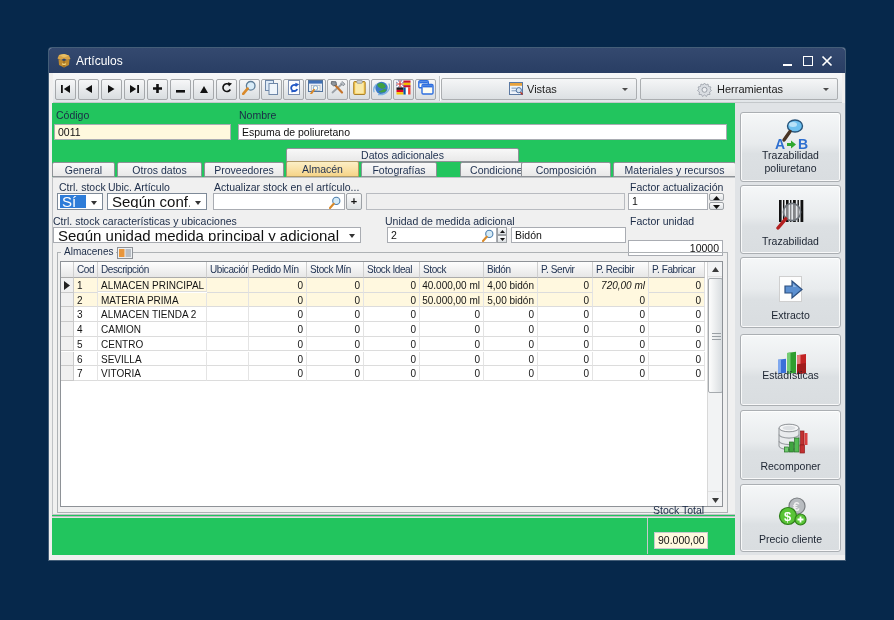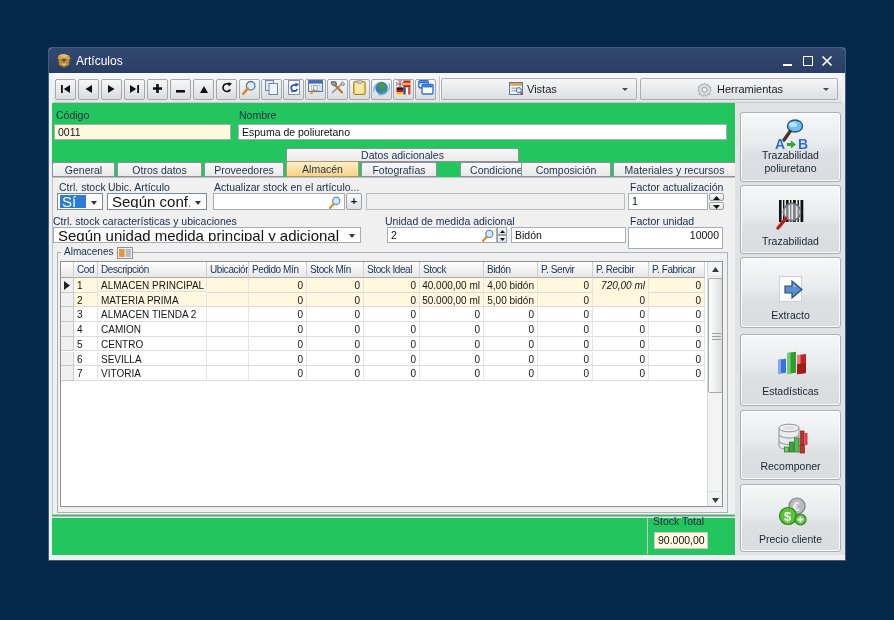--- a/index.html
+++ b/index.html
@@ -238,21 +238,21 @@
             <path d="M2.5 0 L5 3 L0 3 Z" fill="#111"></path>
           </svg>
         </div>
       <div class="abs" style="left:0;top:8px;width:10px;height:8px;background:linear-gradient(#FBFBFB,#DDE1E4);border:1px solid #9DA1A5">
           <svg style="position:absolute;left:2px;top:2px" width="5" height="3" viewBox="0 0 5 3">
             <path d="M0 0 L5 0 L2.5 3 Z" fill="#111"></path>
           </svg>
         </div>
     </div>
     <div class="inp" style="left:459px;top:124px;width:115px;height:16px">Bidón</div>
-    <div class="inp" style="left:576px;top:124px;width:95px;height:22px;text-align:right">10000</div>
+    <div class="inp" style="left:576px;top:137px;width:95px;height:16px;text-align:right">10000</div>
 
     <div class="abs" style="left:5px;top:149px;width:671px;height:261px;border:1px solid #AEB2B5"></div>
     <span class="lab" style="left:9px;top:143px;background:#F0F0F0;padding:0 3px;font-size:10px">Almacenes</span>
     <svg class="abs" style="left:65px;top:144px" width="16" height="12" viewBox="0 0 16 12">
         <rect x="0.5" y="0.5" width="15" height="11" fill="#ECEFF2" stroke="#8E9297"></rect>
         <rect x="2" y="2" width="5.5" height="8" fill="#E8963C"></rect>
         <rect x="8.5" y="2" width="5.5" height="8" fill="#B9BEC4"></rect>
       </svg>
     <div class="abs" style="left:8px;top:158px;width:663px;height:246px;background:#FFFFFF;border:1px solid #8E9297;overflow:hidden">
 <div class="hcell" style="left:0px;top:0;width:13px;height:16px"></div>
@@ -369,21 +369,21 @@
 <div class="sbox" style="left:0px;top:16px;width:15px;height:115px;background:linear-gradient(90deg,#FDFDFD,#D9DDE0)">
             <div style="position:absolute;left:3px;top:54px;width:9px;height:1px;background:#9AA0A5"></div>
             <div style="position:absolute;left:3px;top:57px;width:9px;height:1px;background:#9AA0A5"></div>
             <div style="position:absolute;left:3px;top:60px;width:9px;height:1px;background:#9AA0A5"></div>
           </div>
 </div>
 </div>
 
     <div class="abs" style="left:0;top:413px;width:684px;height:2px;background:#E4E4E4;border-top:1px solid #B8BBBE"></div>
     <div class="abs" style="left:595px;top:415px;width:89px;height:36px;border-left:1px solid #C6C9CC"></div>
-    <span class="lab" style="left:601px;top:412px">Stock Total</span>
+    <span class="lab" style="left:601px;top:401px">Stock Total</span>
     <div class="inp cream" style="left:602px;top:429px;width:54px;height:17px;text-align:right;border-color:#C8CBCE">90.000,00</div>
   </div>
   <div id="sidebar">
     <div class="sbtn" style="left:5px;top:9px;height:70px">
       <svg style="position:absolute;left:33px;top:5px" width="36" height="36" viewBox="0 0 36 36">
         <ellipse cx="21" cy="8" rx="7.5" ry="6" fill="#6EC1F0" stroke="#27547A" stroke-width="1.4"></ellipse>
         <ellipse cx="19" cy="6.5" rx="4" ry="2.5" fill="#B8E2F8"></ellipse>
         <path d="M10 22 L16 13.5" stroke="#4A3525" stroke-width="3.4" stroke-linecap="round"></path>
         <text x="1" y="31" font-size="14" font-weight="bold" fill="#2E6FD0" font-family="Liberation Sans">A</text>
         <text x="24" y="31" font-size="14" font-weight="bold" fill="#2E6FD0" font-family="Liberation Sans">B</text>
@@ -423,21 +423,21 @@
         <g transform="skewY(-8)">
             <rect x="10" y="6.5" width="9" height="21" fill="#2F9E2F"></rect>
             <rect x="10" y="6.5" width="3.5" height="21" fill="#74CC74"></rect>
           </g>
         <g transform="skewY(-8)">
             <rect x="20" y="10" width="9" height="19" fill="#C22424"></rect>
             <rect x="20" y="10" width="3.5" height="19" fill="#E57A7A"></rect>
             <rect x="20" y="19" width="9" height="10" fill="#A01C1C"></rect>
           </g>
       </svg>
-      <span class="cap" style="top:50px">Estadísticas</span>
+      <span class="cap" style="top:34px">Estadísticas</span>
     </div>
     <div class="sbtn" style="left:5px;top:307px;height:70px">
       <svg style="position:absolute;left:34px;top:11px" width="34" height="34" viewBox="0 0 34 34">
           <path d="M4 6 v18 a10 3.6 0 0 0 20 0 v-18" fill="#E9EBED" stroke="#8E9296" stroke-width="1"></path>
           <ellipse cx="14" cy="6" rx="10" ry="3.8" fill="#F5F6F7" stroke="#8E9296"></ellipse>
           <ellipse cx="14" cy="6" rx="6.5" ry="2.2" fill="#DDE0E3"></ellipse>
           <path d="M4 12.5 a10 3.6 0 0 0 20 0 M4 19 a10 3.6 0 0 0 20 0" fill="none" stroke="#9A9EA2" stroke-width="1.2"></path>
           <rect x="25.5" y="9" width="3.5" height="14" fill="#C23030" stroke="#8E1D1D" stroke-width="0.7"></rect>
           <rect x="29.5" y="11" width="3" height="12" fill="#D84040"></rect>
           <rect x="14.5" y="20" width="4" height="10" fill="#3FA43F" stroke="#237023" stroke-width="0.7"></rect>

